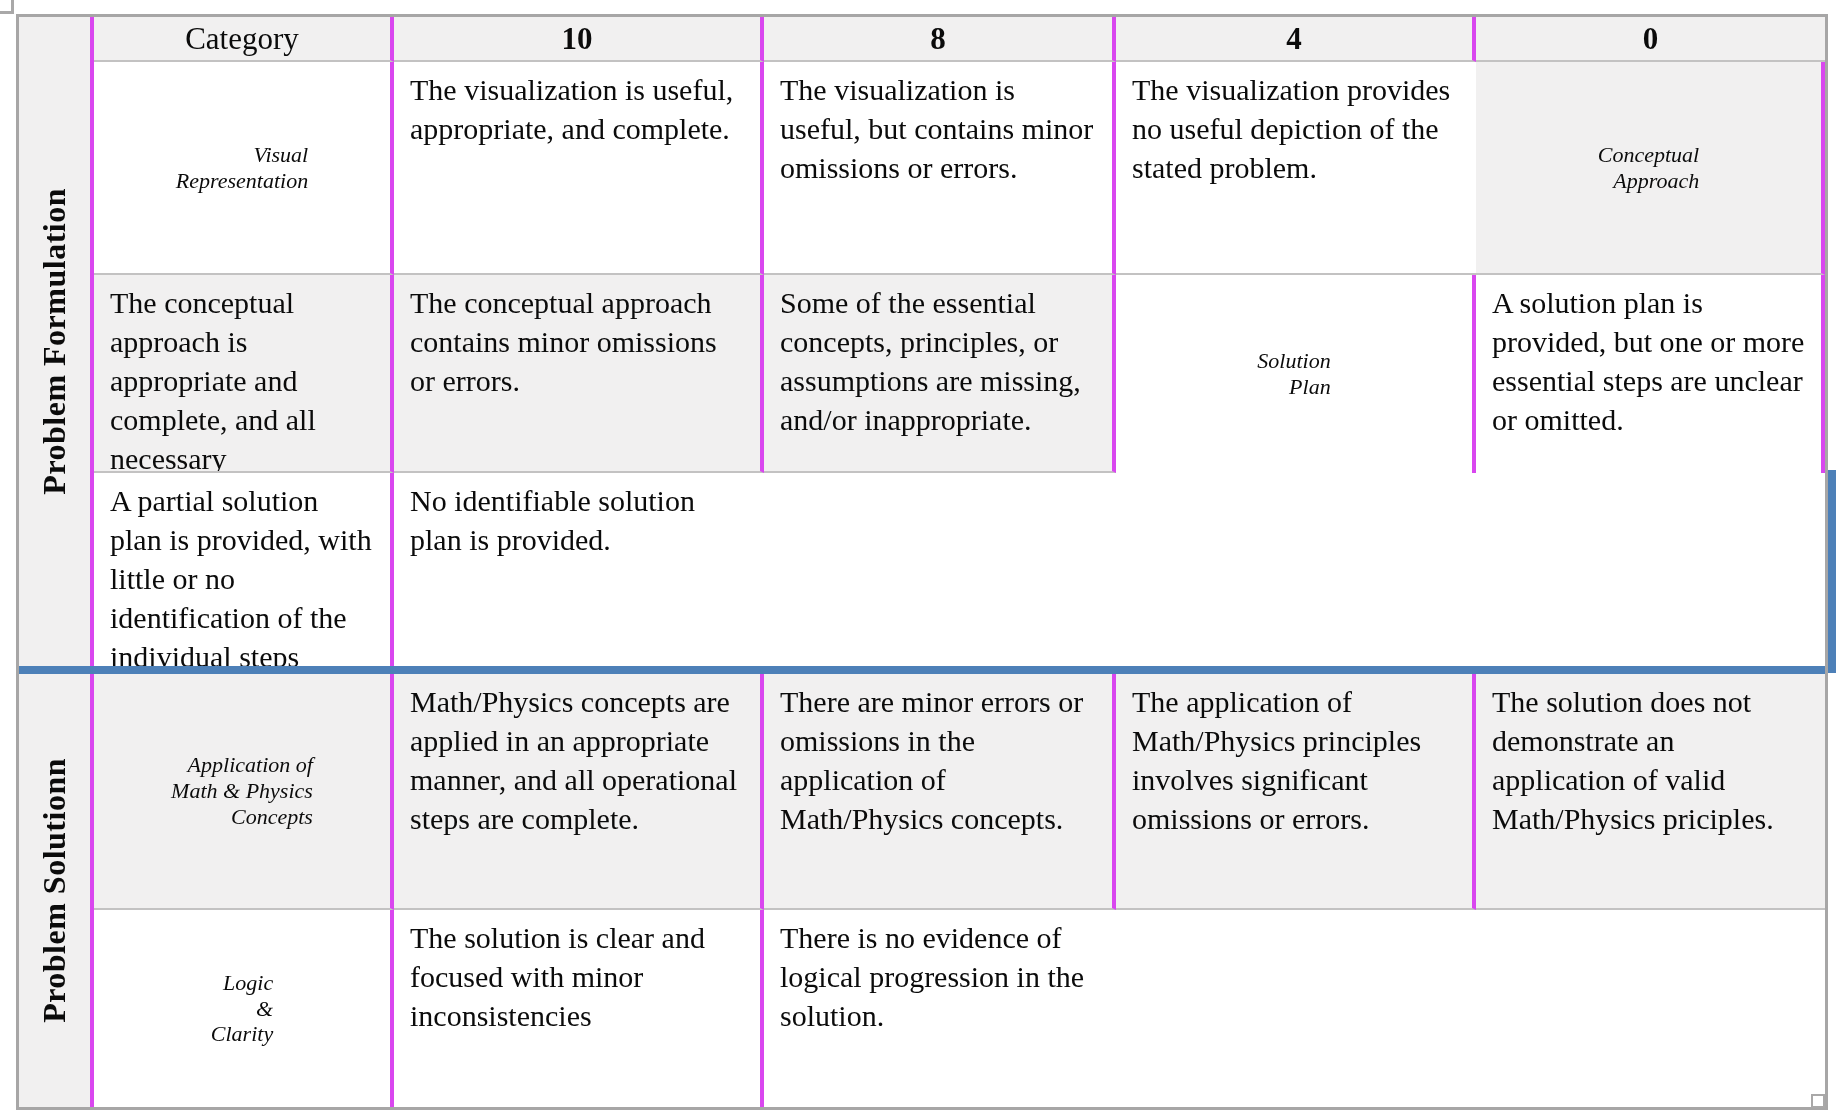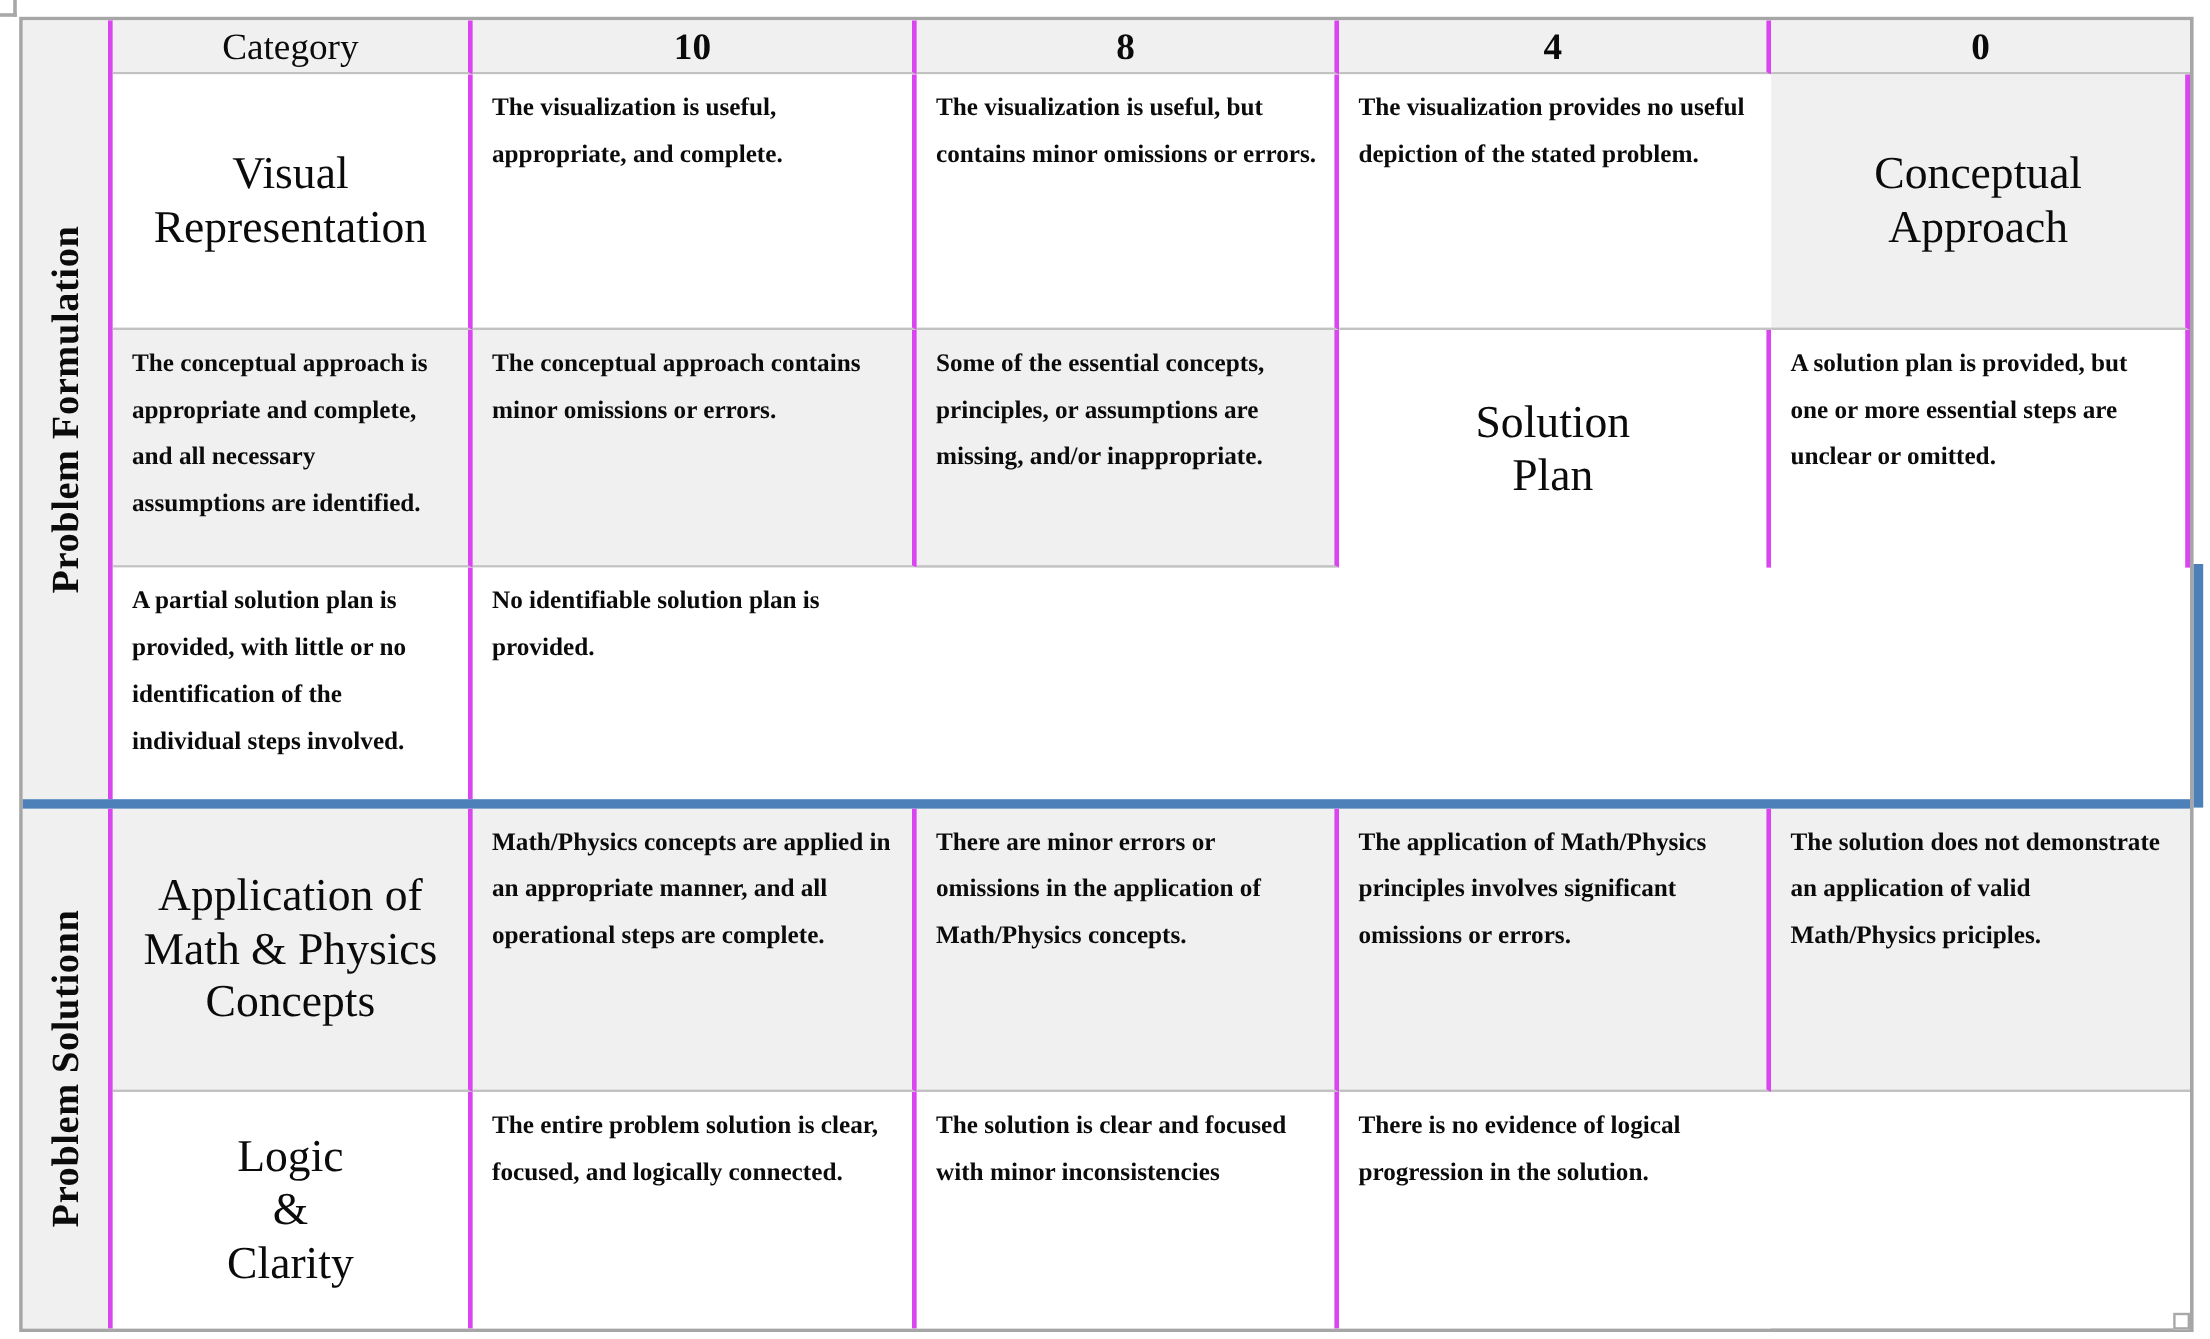--- a/index.html
+++ b/index.html
@@ -52,28 +52,27 @@
     font-weight:bold;font-size:32px;letter-spacing:.5px;white-space:nowrap;
   }
 
   .hcell{
     display:flex;align-items:center;justify-content:center;
     font-size:31px;line-height:1;
   }
   .hscore{font-weight:bold;}
 
   .cat-cell{
-    display:flex;align-items:center;justify-content:center;text-align:center;
-    font-size:38px;line-height:1.17;white-space:pre-line;padding:6px 8px;
+    display:flex;align-items:center;justify-content:center;text-align:right;
+    font-size:22px;line-height:1.17;white-space:pre-line;padding:6px 8px;font-style:italic;
   }
 
   .body-cell{
-    font-size:21px;line-height:39px;padding:8px 14px 8px 16px;
+    font-size:30px;line-height:39px;padding:8px 14px 8px 16px;
     vertical-align:top;
-    font-weight:bold;
   }
 
   .divider{
     grid-column:1 / -1;background:#4d80b8;border:none;
   }
 </style>
 </head>
 <body>
 
 <div class="corner"></div>
@@ -118,20 +117,19 @@
 Math &amp; Physics
 Concepts</div>
   <div class="cell shade body-cell">Math/Physics concepts are applied in an appropriate manner, and all operational steps are complete.</div>
   <div class="cell shade body-cell">There are minor errors or omissions in the application of Math/Physics concepts.</div>
   <div class="cell shade body-cell">The application of Math/Physics principles involves significant omissions or errors.</div>
   <div class="cell shade body-cell last-col">The solution does not demonstrate an application of valid Math/Physics priciples.</div>
 
   <div class="cell cat-cell no-bb">Logic
 &amp;
 Clarity</div>
-  <div class="cell body-cell no-bb">The entire problem solution is clear, focused, and logically connected.</div>
   <div class="cell body-cell no-bb">The solution is clear and focused with minor inconsistencies</div>
   <div class="cell body-cell no-bb last-col">There is no evidence of logical progression in the solution.</div>
 
 </div>
 
 <div class="blue-right-strip"></div>
 <div class="resize-handle"></div>
 
 </body></html>

